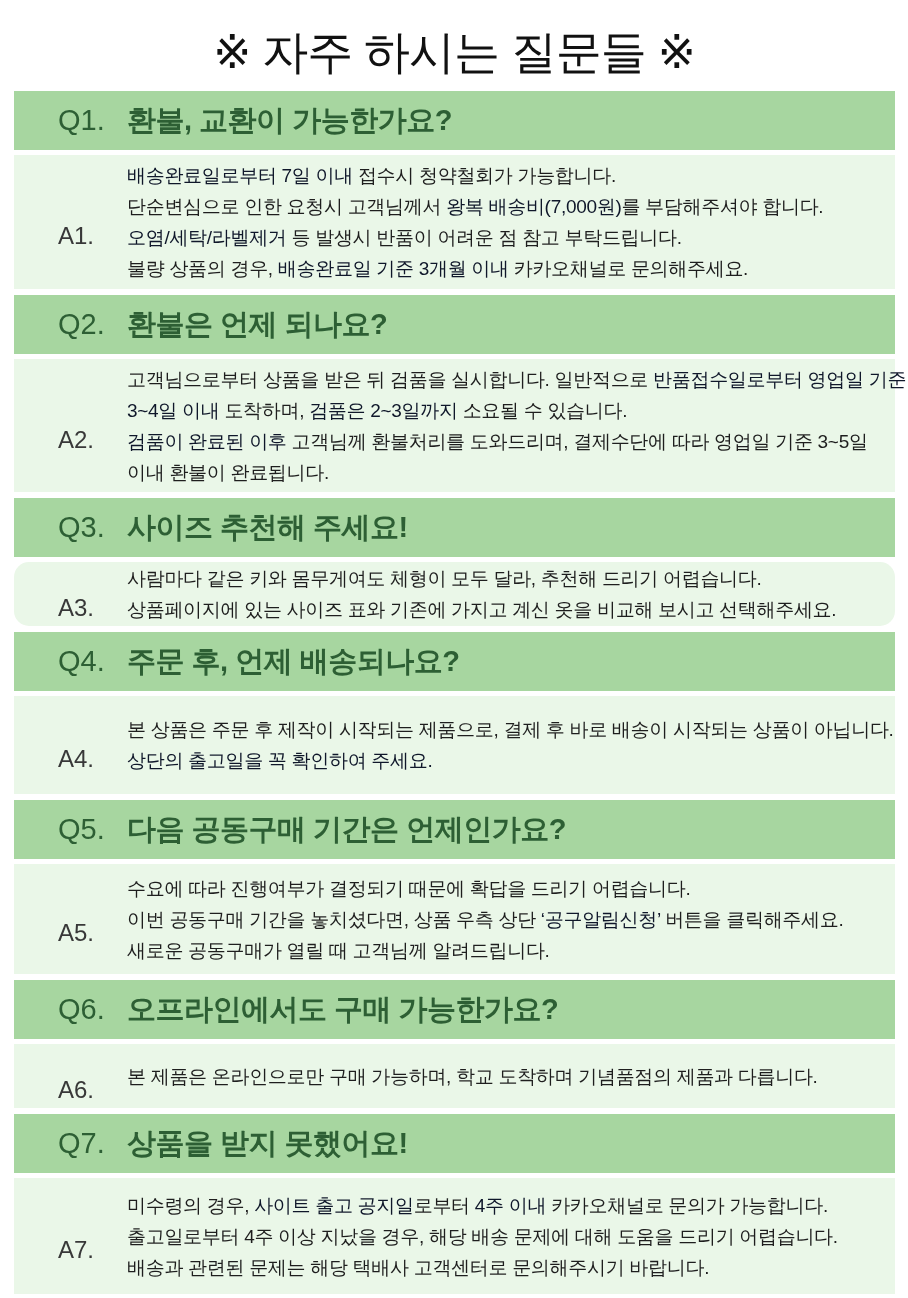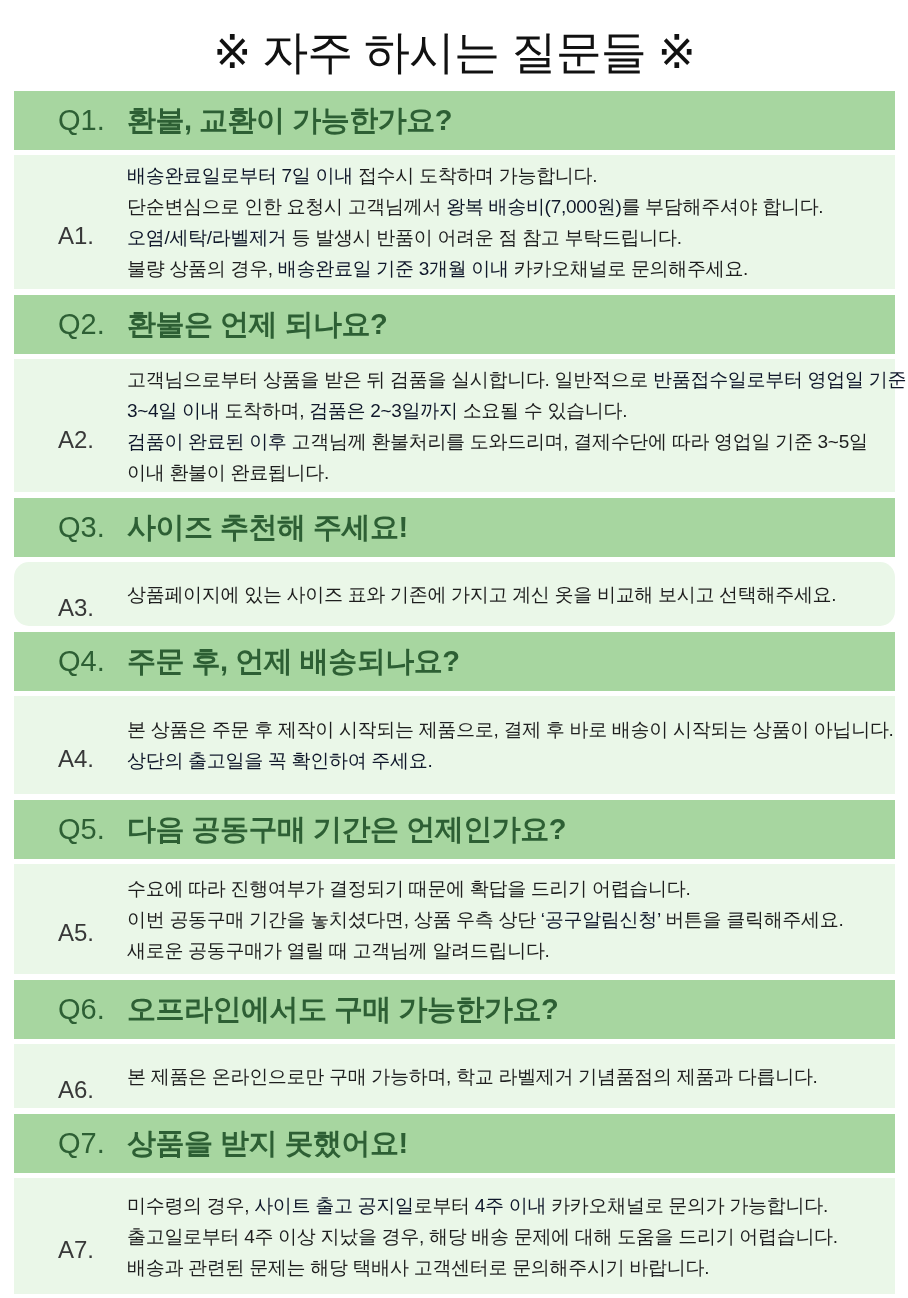--- a/index.html
+++ b/index.html
@@ -79,21 +79,21 @@
 
 <div class="faq-list">
   <div class="faq-section">
     <div class="qbar">
       <div class="qlabel">Q1.</div>
       <div class="qtext">환불, 교환이 가능한가요?</div>
     </div>
     <div class="abox">
       <div class="alabel">A1.</div>
       <div class="alines">
-          <div class="aline"><span class="rd">배송완료일로부터 7일 이내</span><span> 접수시 도착하며 가능합니다.</span></div>
+          <div class="aline"><span class="rd">배송완료일로부터 7일 이내</span><span> 접수시 청약철회가 가능합니다.</span></div>
           <div class="aline"><span>단순변심으로 인한 요청시 고객님께서 </span><span class="rd">왕복 배송비(7,000원)</span><span>를 부담해주셔야 합니다.</span></div>
           <div class="aline"><span class="rd">오염/세탁/라벨제거</span><span> 등 발생시 반품이 어려운 점 참고 부탁드립니다.</span></div>
           <div class="aline"><span>불량 상품의 경우, </span><span class="rd">배송완료일 기준 3개월 이내</span><span> 카카오채널로 문의해주세요.</span></div>
         </div>
     </div>
   </div>
 
   <div class="faq-section">
     <div class="qbar">
       <div class="qlabel">Q2.</div>
@@ -111,20 +111,21 @@
   </div>
 
   <div class="faq-section">
     <div class="qbar">
       <div class="qlabel">Q3.</div>
       <div class="qtext">사이즈 추천해 주세요!</div>
     </div>
     <div class="abox">
       <div class="alabel">A3.</div>
       <div class="alines">
+          <div class="aline"><span>사람마다 같은 키와 몸무게여도 체형이 모두 달라, 추천해 드리기 어렵습니다.</span></div>
           <div class="aline"><span>상품페이지에 있는 사이즈 표와 기존에 가지고 계신 옷을 비교해 보시고 선택해주세요.</span></div>
         </div>
     </div>
   </div>
 
   <div class="faq-section">
     <div class="qbar">
       <div class="qlabel">Q4.</div>
       <div class="qtext">주문 후, 언제 배송되나요?</div>
     </div>
@@ -153,21 +154,21 @@
   </div>
 
   <div class="faq-section">
     <div class="qbar">
       <div class="qlabel">Q6.</div>
       <div class="qtext">오프라인에서도 구매 가능한가요?</div>
     </div>
     <div class="abox">
       <div class="alabel">A6.</div>
       <div class="alines">
-          <div class="aline"><span>본 제품은 온라인으로만 구매 가능하며, 학교 라벨제거 기념품점의 제품과 다릅니다.</span></div>
+          <div class="aline"><span>본 제품은 온라인으로만 구매 가능하며, 학교 도착하며 기념품점의 제품과 다릅니다.</span></div>
         </div>
     </div>
   </div>
 
   <div class="faq-section">
     <div class="qbar">
       <div class="qlabel">Q7.</div>
       <div class="qtext">상품을 받지 못했어요!</div>
     </div>
     <div class="abox">

